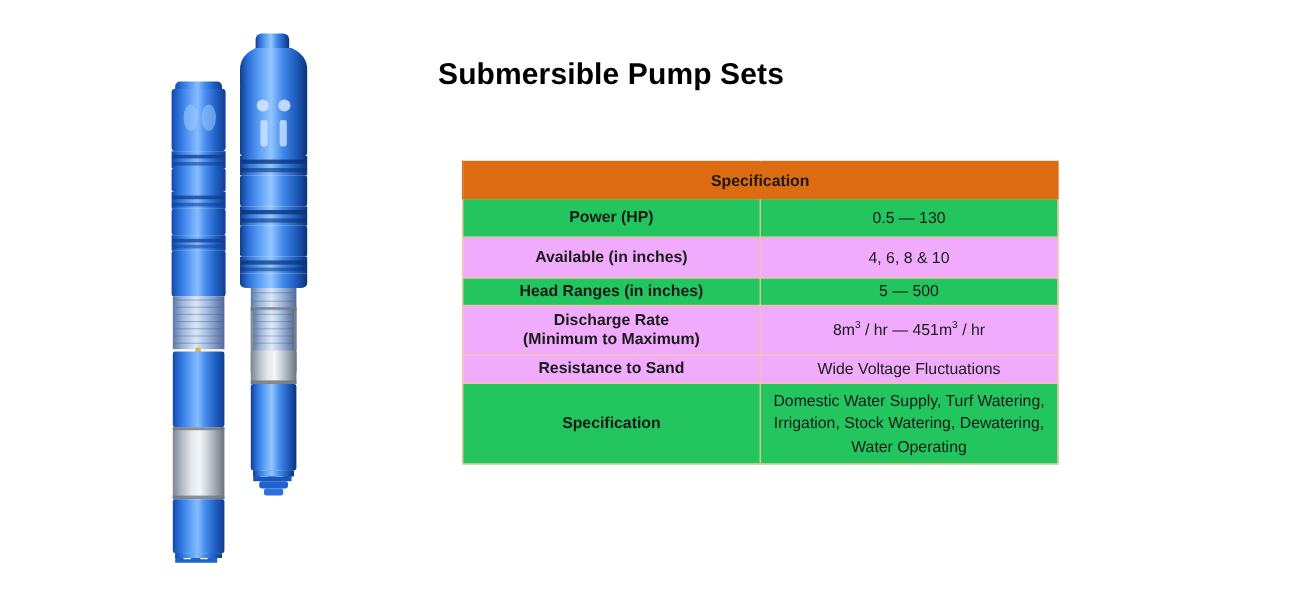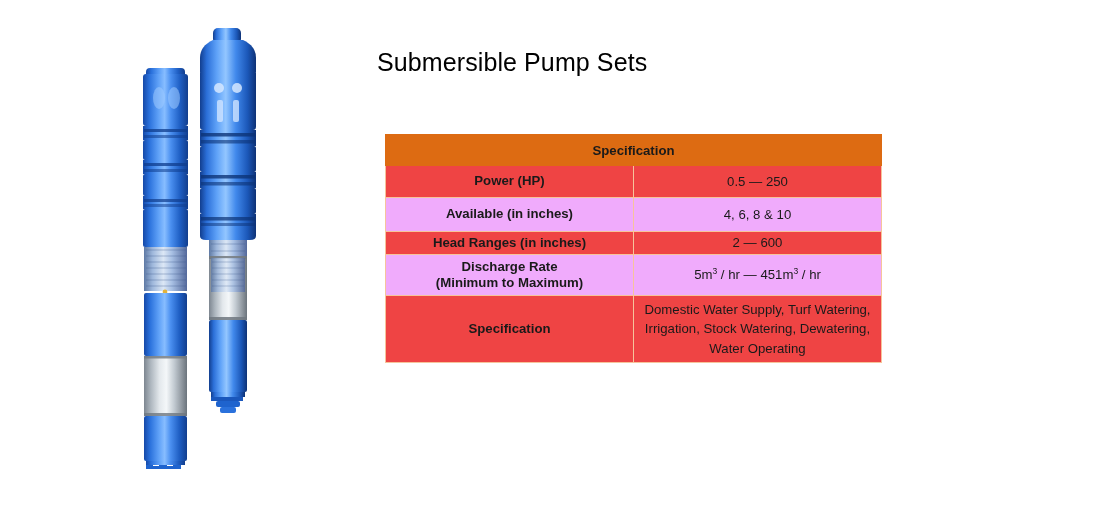--- a/index.html
+++ b/index.html
@@ -6,22 +6,22 @@
   body{
     width:1096px;height:506px;background:#ffffff;
     font-family:"Liberation Sans", sans-serif;
     position:relative;overflow:hidden;
   }
   .slide{position:absolute;inset:0;background:#fff;}
 
   
   .title{
     position:absolute;left:365px;top:48px;
-    font-size:25px;font-weight:normal;color:#000000;
-    letter-spacing:.1px;white-space:nowrap;margin-left:12px;
+    font-size:25px;font-weight:bold;color:#000000;
+    letter-spacing:.1px;white-space:nowrap;
   }
 
   
   .spec-table{
     position:absolute;left:385px;top:134px;width:497px;
     border-collapse:collapse;table-layout:fixed;
   }
   .spec-table td,.spec-table th{
     border:1px solid #F6C49B;
     padding:0;vertical-align:middle;
@@ -33,21 +33,21 @@
     border:1px solid #DD6B12 !important;
   }
   .lbl{
     width:222px;text-align:center;font-weight:bold;
     line-height:1.25;padding:4px 4px;
   }
   .val{
     width:275px;text-align:center;font-weight:normal;
     line-height:1.45;padding:4px 6px;
   }
-  .tint{background:#ef4444;}
+  .tint{background:#22c55e;}
   .plain{background:#f0abfc;}
   .r-power   td{height:31px;}
   .r-avail   td{height:33px;}
   .r-head    td{height:22px;}
   .r-disch   td{height:40px;}
   .r-eff     td{height:28px;}
   .r-sand    td{height:23px;}
   .r-apps    td{height:66px;}
   sup{font-size:8.5px;vertical-align:super;line-height:0;}
 
@@ -374,44 +374,48 @@
   <div class="title">Submersible Pump Sets</div>
 
   <table class="spec-table">
     <tbody>
       <tr>
         <td class="hdr" colspan="2">Specification</td>
       </tr>
 
       <tr class="r-power">
         <td class="lbl tint">Power (HP)</td>
-        <td class="val tint">0.5 — 250</td>
+        <td class="val tint">0.5 — 130</td>
       </tr>
 
       <tr class="r-avail">
         <td class="lbl plain">Available (in inches)</td>
         <td class="val plain">4, 6, 8 &amp; 10</td>
       </tr>
 
       <tr class="r-head">
         <td class="lbl tint">Head Ranges (in inches)</td>
-        <td class="val tint">2 — 600</td>
+        <td class="val tint">5 — 500</td>
       </tr>
 
       <tr class="r-disch">
         <td class="lbl plain">
           <div>Discharge Rate</div>
           <div>(Minimum to Maximum)</div>
         </td>
         <td class="val plain">
-          <span>5m</span><sup>3</sup><span> / hr — 451m</span><sup>3</sup><span> / hr</span>
+          <span>8m</span><sup>3</sup><span> / hr — 451m</span><sup>3</sup><span> / hr</span>
         </td>
       </tr>
 
 
+      <tr class="r-sand">
+        <td class="lbl plain">Resistance to Sand</td>
+        <td class="val plain">Wide Voltage Fluctuations</td>
+      </tr>
 
       <tr class="r-apps">
         <td class="lbl tint">Specification</td>
         <td class="val tint">
           <div>Domestic Water Supply, Turf Watering,</div>
           <div>Irrigation, Stock Watering, Dewatering,</div>
           <div>Water Operating</div>
         </td>
       </tr>
     </tbody>

